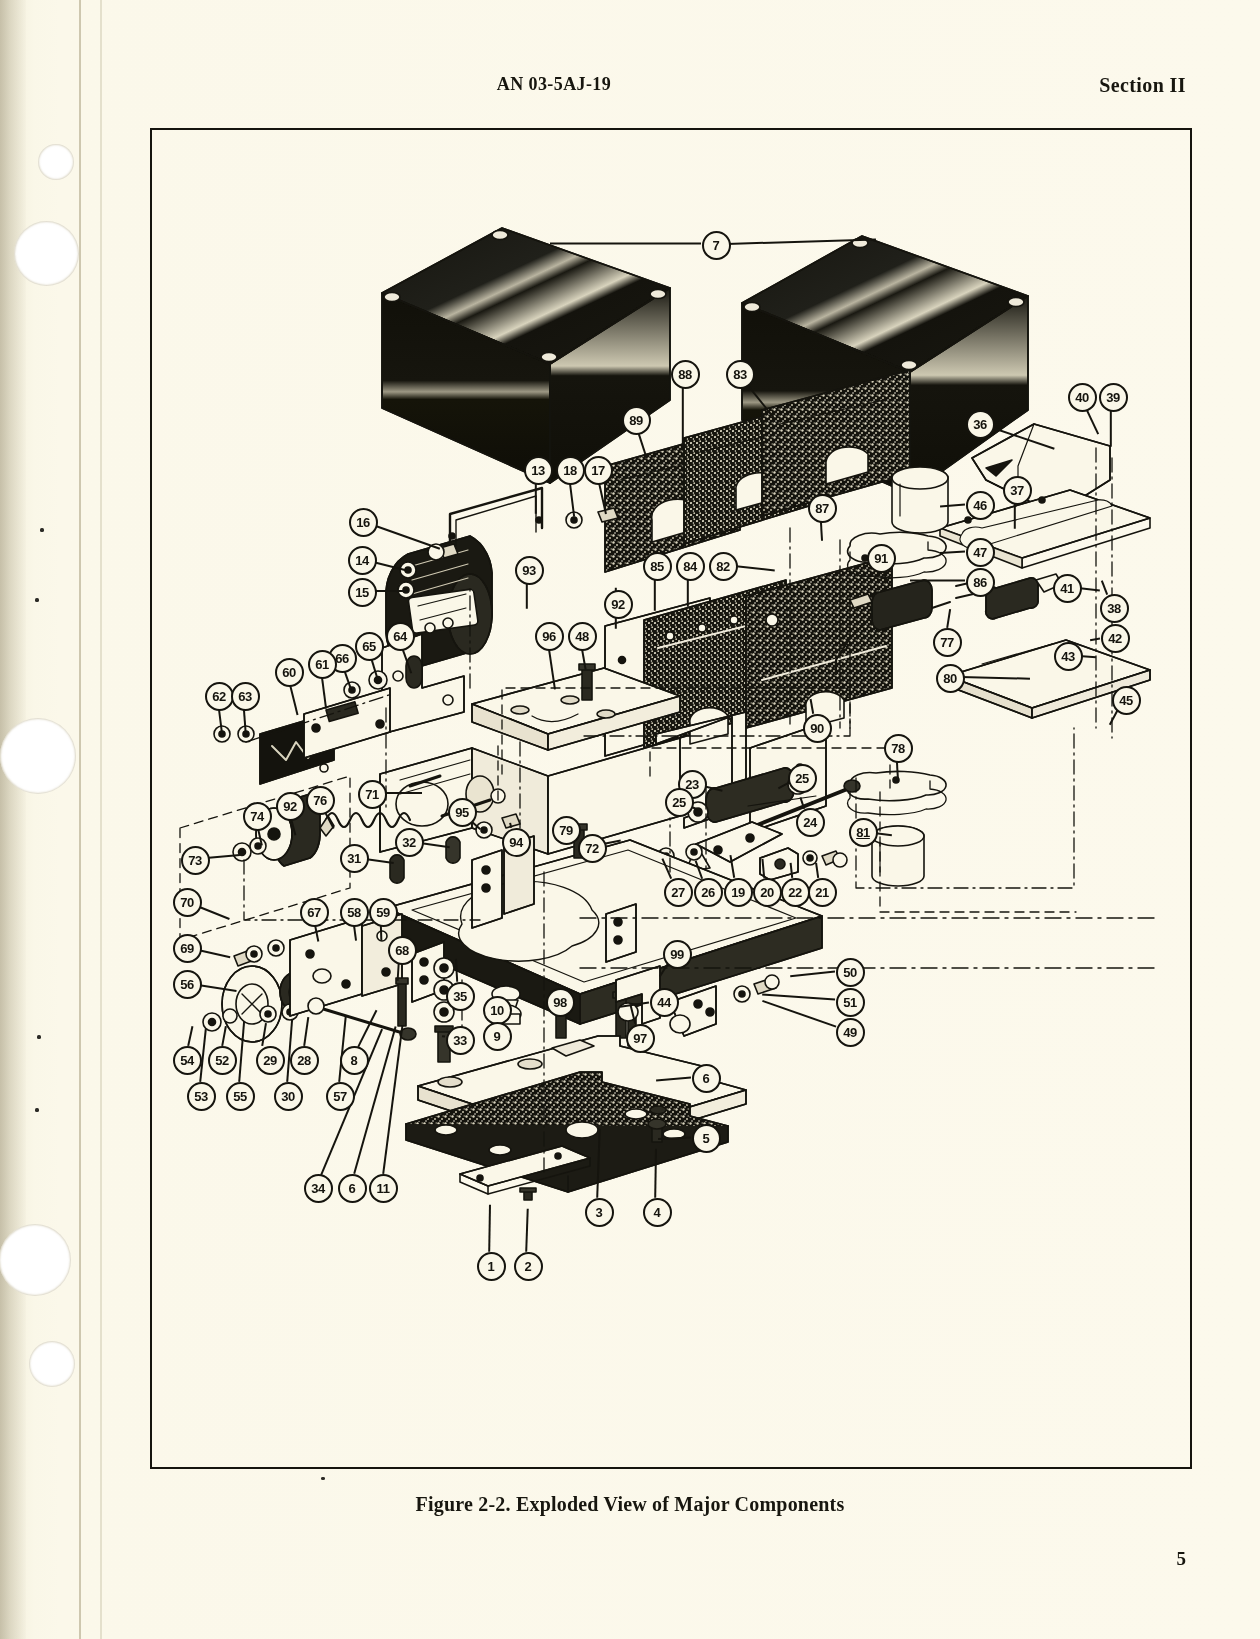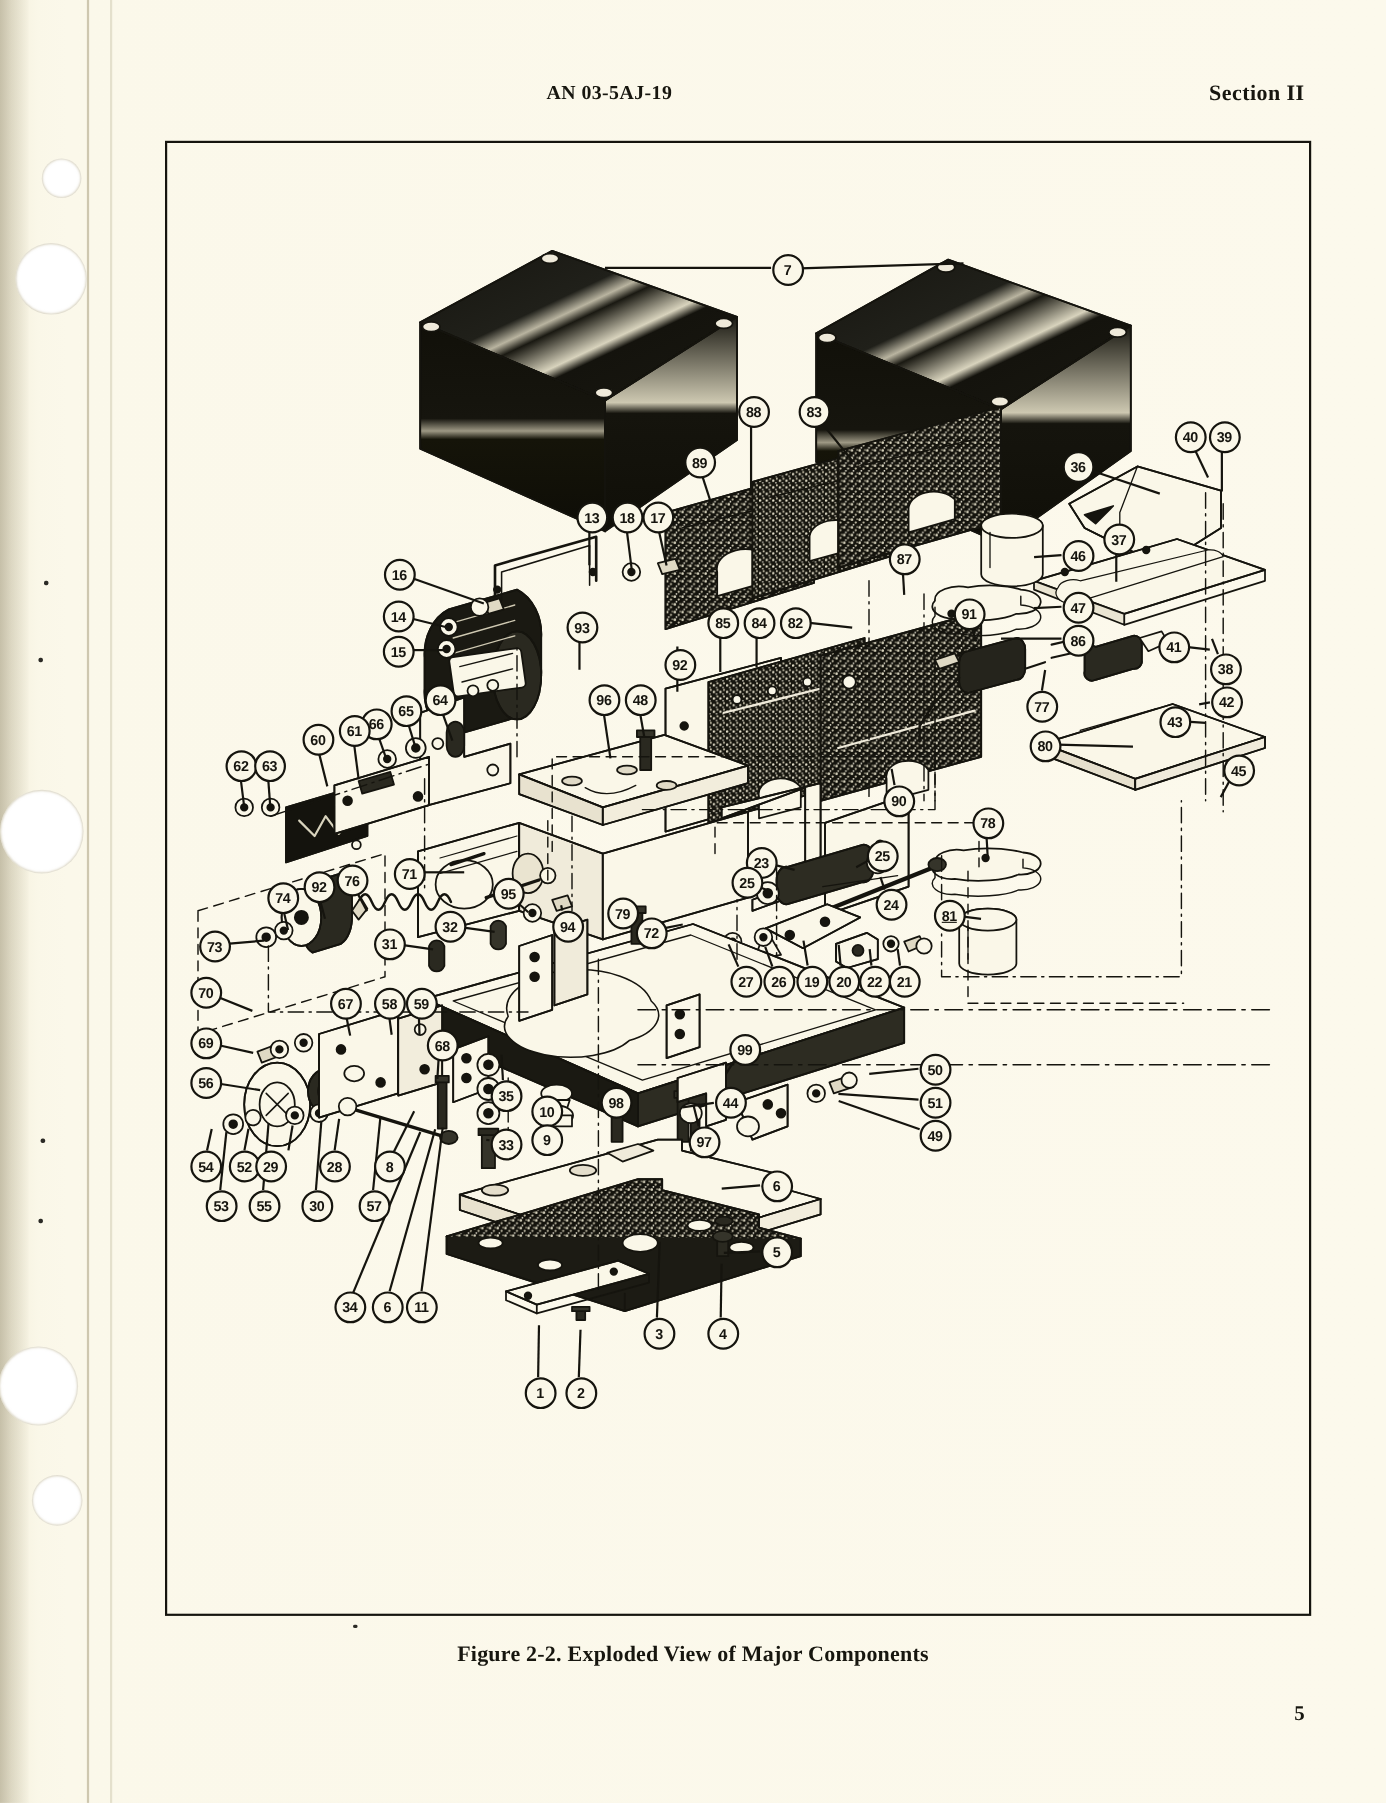--- a/index.html
+++ b/index.html
@@ -745,21 +745,21 @@
     <div class="callout" style="left: 458px; top: 1038px;">33</div>
     <div class="leader" style="left: 634.847px; top: 1023.39px; width: 19.9848px; transform: rotate(-1.81577rad);"></div>
     <div class="callout" style="left: 638px; top: 1036px;">97</div>
     <div class="leader" style="left: 835.725px; top: 1025.72px; width: 78.0824px; transform: rotate(-2.80595rad);"></div>
     <div class="callout" style="left: 848px; top: 1030px;">49</div>
     <div class="leader" style="left: 187.778px; top: 1045.3px; width: 19.7567px; transform: rotate(-1.35544rad);"></div>
     <div class="callout" style="left: 185px; top: 1058px;">54</div>
     <div class="leader" style="left: 222.396px; top: 1045.22px; width: 19.5576px; transform: rotate(-1.38545rad);"></div>
     <div class="callout" style="left: 220px; top: 1058px;">52</div>
     <div class="leader" style="left: 262.137px; top: 1045.18px; width: 23.4966px; transform: rotate(-1.40565rad);"></div>
-    <div class="callout" style="left: 244px; top: 1058px;">29</div>
+    <div class="callout" style="left: 268px; top: 1058px;">29</div>
     <div class="leader" style="left: 303.838px; top: 1045.13px; width: 29.4264px; transform: rotate(-1.4289rad);"></div>
     <div class="callout" style="left: 302px; top: 1058px;">28</div>
     <div class="leader" style="left: 357.814px; top: 1046.37px; width: 40.6656px; transform: rotate(-1.10715rad);"></div>
     <div class="callout" style="left: 352px; top: 1058px;">8</div>
     <div class="leader" style="left: 691.045px; top: 1077.08px; width: 35.1664px; transform: rotate(3.05845rad);"></div>
     <div class="callout" style="left: 704px; top: 1076px;">6</div>
     <div class="leader" style="left: 200.371px; top: 1081.07px; width: 53.3702px; transform: rotate(-1.46513rad);"></div>
     <div class="callout" style="left: 199px; top: 1094px;">53</div>
     <div class="leader" style="left: 239.051px; top: 1081.04px; width: 61.2428px; transform: rotate(-1.48989rad);"></div>
     <div class="callout" style="left: 238px; top: 1094px;">55</div>

